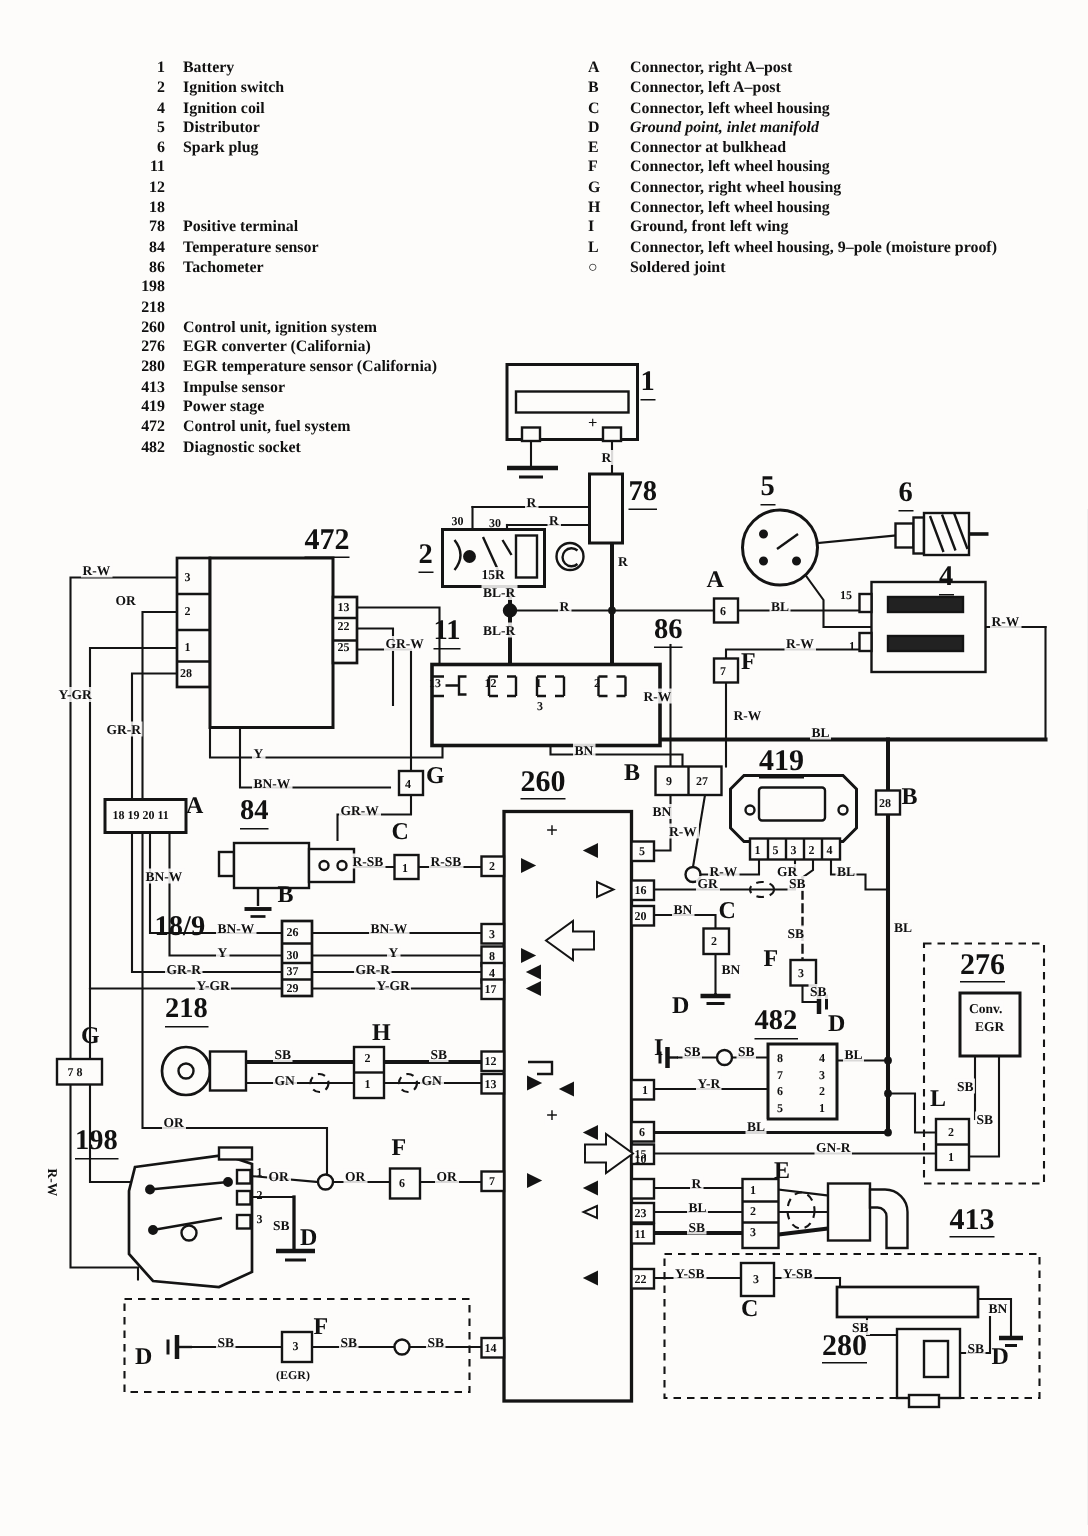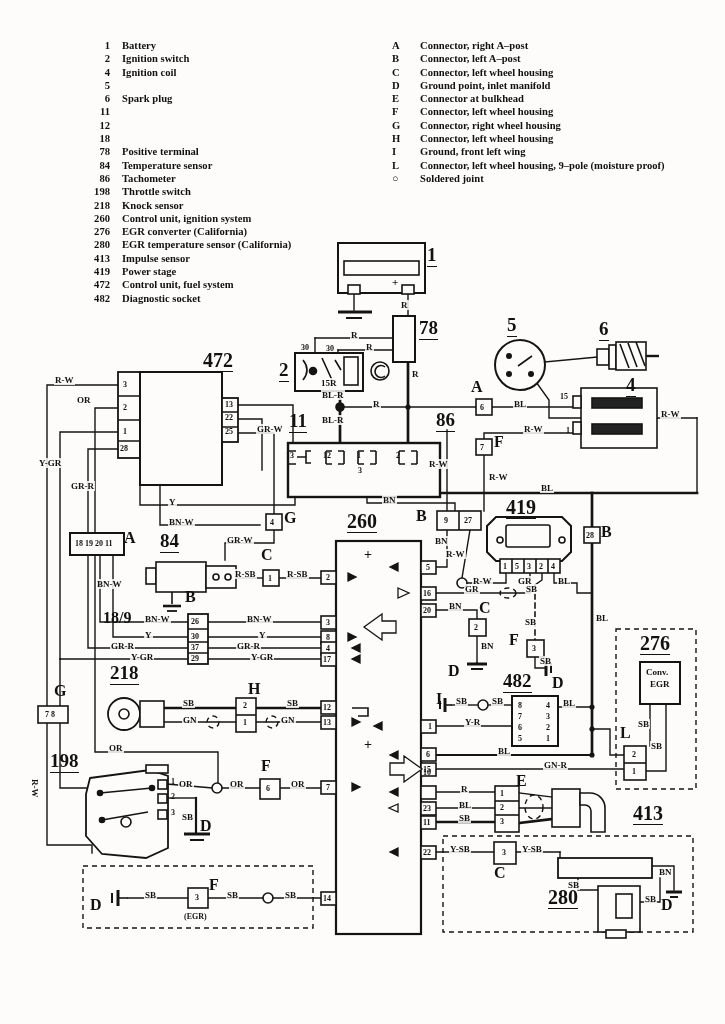--- a/index.html
+++ b/index.html
@@ -5,21 +5,21 @@
   html,body{margin:0;padding:0;background:#e8e8e8;}
   #canvas{position:relative;width:725px;height:1024px;background:#fdfcfa;overflow:hidden;
           font-family:"Liberation Serif","DejaVu Serif",serif;color:#111;}
   #wires{position:absolute;left:0;top:0;}
   .lrow{display:flex;line-height:13.3px;font-size:10.6px;font-weight:bold;}
   #legend-components{position:absolute;left:84px;top:39px;width:300px;}
   #legend-connectors{position:absolute;left:392px;top:39px;width:320px;}
   #legend-components .lnum{width:26px;text-align:right;margin-right:12px;flex:none;}
   #legend-connectors .lnum{width:14px;text-align:left;margin-right:14px;flex:none;}
   .lname{flex:1;}
-  .lrow.it .lname{}
+  .lrow.it .lname{font-style:italic;}
   .wl,.pl,.cl{position:absolute;white-space:pre;font-weight:bold;}
   .wl{font-size:9px;background:rgba(253,252,250,.85);padding:0 1px;line-height:10px;}
   .pl{font-size:8px;line-height:9px;}
   .cl{font-size:19px;line-height:20px;}
   .cl.u{border-bottom:1.6px solid #111;padding-bottom:1px;}
   .wl.v{transform:rotate(90deg);transform-origin:0 0;}
 </style>
 </head>
 <body>
 
@@ -366,20 +366,21 @@
       <div class="lrow">
         <span class="lnum">2</span>
         <span class="lname">Ignition switch</span>
       </div>
       <div class="lrow">
         <span class="lnum">4</span>
         <span class="lname">Ignition coil</span>
       </div>
       <div class="lrow">
         <span class="lnum">5</span>
+        <span class="lname">Distributor</span>
       </div>
       <div class="lrow">
         <span class="lnum">6</span>
         <span class="lname">Spark plug</span>
       </div>
       <div class="lrow">
         <span class="lnum">11</span>
       </div>
       <div class="lrow">
         <span class="lnum">12</span>
@@ -394,25 +395,23 @@
       <div class="lrow">
         <span class="lnum">84</span>
         <span class="lname">Temperature sensor</span>
       </div>
       <div class="lrow">
         <span class="lnum">86</span>
         <span class="lname">Tachometer</span>
       </div>
       <div class="lrow">
         <span class="lnum">198</span>
-        <span class="lname">Throttle switch</span>
       </div>
       <div class="lrow">
         <span class="lnum">218</span>
-        <span class="lname">Knock sensor</span>
       </div>
       <div class="lrow">
         <span class="lnum">260</span>
         <span class="lname">Control unit, ignition system</span>
       </div>
       <div class="lrow">
         <span class="lnum">276</span>
         <span class="lname">EGR converter (California)</span>
       </div>
       <div class="lrow">
@@ -488,21 +487,21 @@
       <span class="cl u" style="left: 419px; top: 318px; font-size: 19px;">78</span>
       <span class="cl u" style="left: 203px; top: 350px; font-size: 20px;">472</span>
       <span class="cl u" style="left: 279px; top: 360px; font-size: 19px;">2</span>
       <span class="cl u" style="left: 289px; top: 411px; font-size: 19px;">11</span>
       <span class="cl u" style="left: 507px; top: 315px; font-size: 19px;">5</span>
       <span class="cl u" style="left: 599px; top: 319px; font-size: 19px;">6</span>
       <span class="cl u" style="left: 626px; top: 375px; font-size: 19px;">4</span>
       <span class="cl u" style="left: 436px; top: 410px; font-size: 19px;">86</span>
       <span class="cl u" style="left: 347px; top: 511px; font-size: 20px;">260</span>
       <span class="cl u" style="left: 160px; top: 531px; font-size: 19px;">84</span>
-      <span class="cl" style="left: 103px; top: 608px; font-size: 16px;">18/9</span>
+      <span class="cl" style="left: 103px; top: 608px; font-size: 19px;">18/9</span>
       <span class="cl u" style="left: 110px; top: 663px; font-size: 19px;">218</span>
       <span class="cl u" style="left: 50px; top: 751px; font-size: 19px;">198</span>
       <span class="cl u" style="left: 506px; top: 497px; font-size: 20px;">419</span>
       <span class="cl u" style="left: 503px; top: 671px; font-size: 19px;">482</span>
       <span class="cl u" style="left: 640px; top: 633px; font-size: 20px;">276</span>
       <span class="cl u" style="left: 633px; top: 803px; font-size: 20px;">413</span>
       <span class="cl u" style="left: 548px; top: 887px; font-size: 20px;">280</span>
       <span class="cl" style="left: 124px; top: 528px; font-size: 16px;">A</span>
       <span class="cl" style="left: 185px; top: 587px; font-size: 16px;">B</span>
       <span class="cl" style="left: 261px; top: 545px; font-size: 16px;">C</span>

